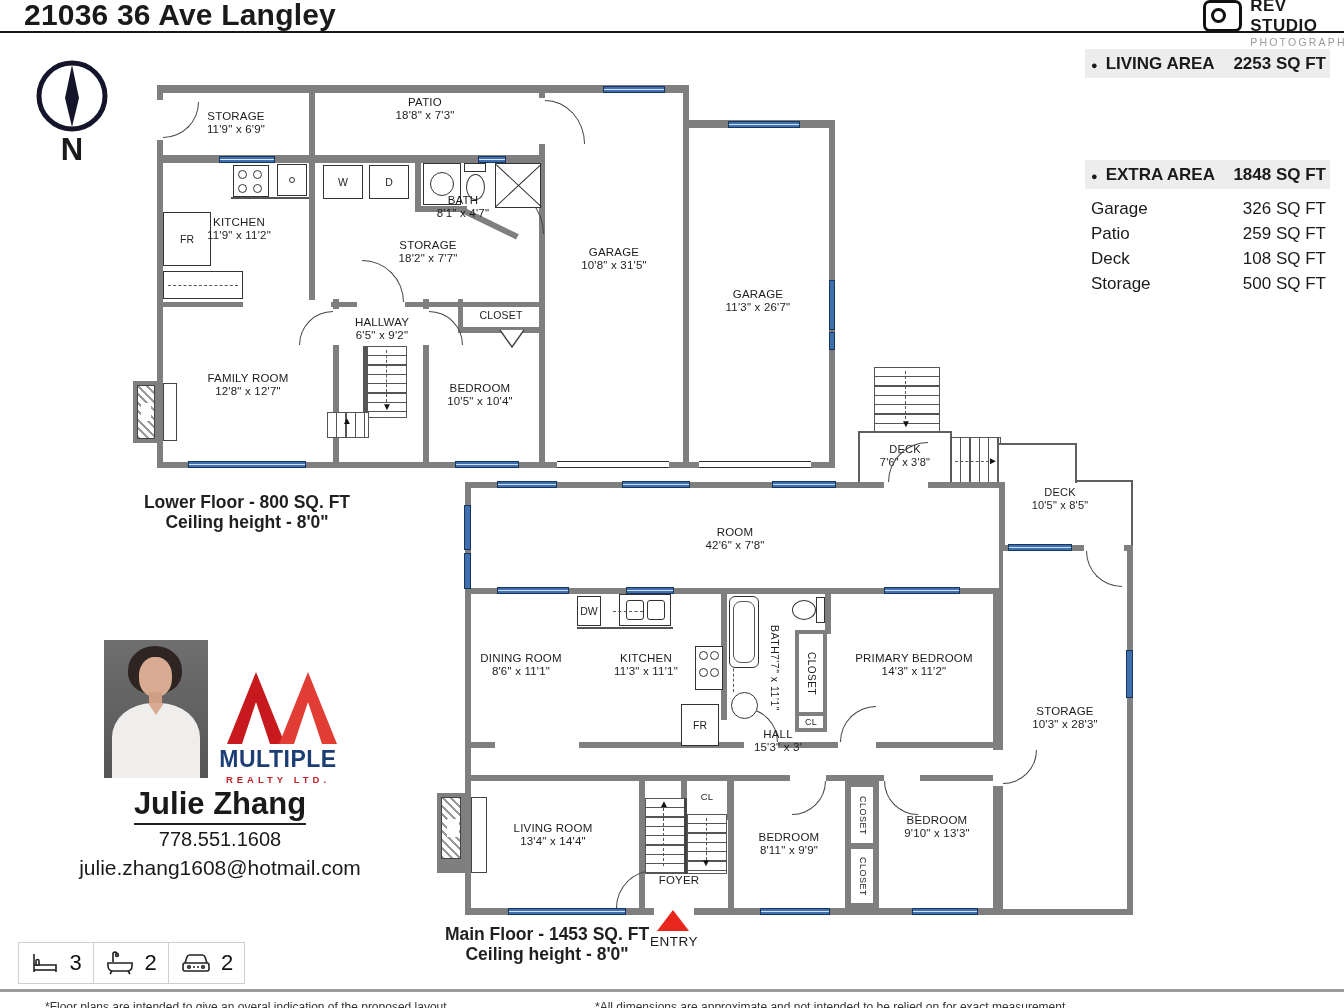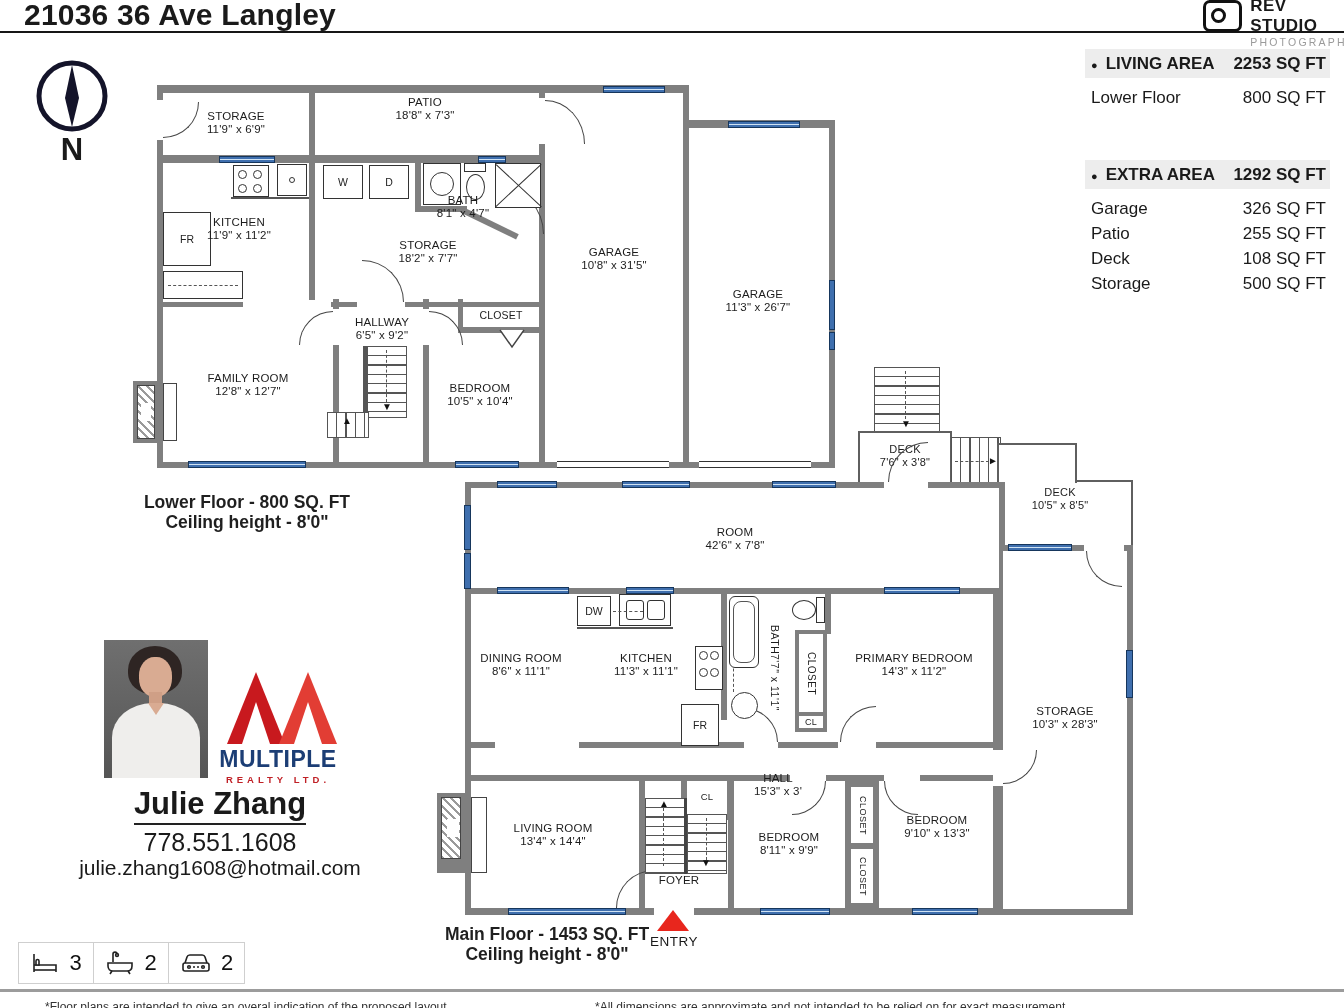--- a/index.html
+++ b/index.html
@@ -46,21 +46,21 @@
   #photog{position:absolute;left:1203px;top:-4px;display:flex;align-items:flex-start;}
   #cam{width:40px;height:32px;border:3.5px solid #111;border-radius:7px;position:relative;margin-top:4px;}
   #cam .lens{position:absolute;left:5px;top:5px;width:15px;height:15px;border:3.5px solid #111;border-radius:50%;}
   #cam .tab{position:absolute;left:3px;top:-7px;width:10px;height:5px;background:#111;}
   #photog .txt{margin-left:8px;}
   #photog .l1{font-size:17px;font-weight:800;letter-spacing:.5px;}
   #photog .l2{font-size:10.5px;color:#9a9a9a;letter-spacing:2.2px;}
   
   #agent-name{position:absolute;left:60px;top:786px;width:320px;text-align:center;font-size:31px;font-weight:bold;}
   #agent-name span{border-bottom:2.5px solid #222;padding-bottom:2px;}
-  #agent-phone{position:absolute;left:60px;top:828px;width:320px;text-align:center;font-size:25px;}
+  #agent-phone{position:absolute;left:60px;top:828px;width:320px;text-align:center;font-size:20px;}
   #agent-email{position:absolute;left:60px;top:856px;width:320px;text-align:center;font-size:21px;}
   #brokerage{position:absolute;left:212px;top:668px;width:132px;text-align:center;}
   #brokerage .bn{font-size:23px;font-weight:800;color:#1c3e75;letter-spacing:.5px;margin-top:2px;}
   #brokerage .bs{font-size:9.5px;font-weight:bold;color:#c02026;letter-spacing:4px;margin-top:1px;white-space:nowrap;}
   
   #summary{position:absolute;left:18px;top:942px;display:flex;border:1px solid #cfcfcf;background:#fff;}
   #summary .cell{width:75px;height:40px;display:flex;align-items:center;justify-content:center;gap:9px;border-right:1px solid #cfcfcf;}
   #summary .cell:last-child{border-right:none;}
   #summary .num{font-size:22px;color:#111;}
   
@@ -97,39 +97,35 @@
     <polygon points="38,7 45,40 38,69 31,40" fill="#14142a"></polygon>
   </svg>
   <div class="abs" style="left:40px;top:132px;width:64px;text-align:center;font-size:31px;font-weight:600">N</div>
 
   <div class="tbl" style="top:49px">
     <div class="hd">
       <span><span class="dot">●</span><span>LIVING AREA</span></span>
       <span>2253 SQ FT</span>
     </div>
     <div style="height:7px"></div>
-    <div class="row">
-      <span>Lower Floor</span>
-      <span>800 SQ FT</span>
-    </div>
   </div>
 
   <div class="tbl" style="top:160px">
     <div class="hd">
       <span><span class="dot">●</span><span>EXTRA AREA</span></span>
-      <span>1292 SQ FT</span>
+      <span>1848 SQ FT</span>
     </div>
     <div style="height:7px"></div>
     <div class="row">
       <span>Garage</span>
       <span>326 SQ FT</span>
     </div>
     <div class="row">
       <span>Patio</span>
-      <span>255 SQ FT</span>
+      <span>259 SQ FT</span>
     </div>
     <div class="row">
       <span>Deck</span>
       <span>108 SQ FT</span>
     </div>
     <div class="row">
       <span>Storage</span>
       <span>500 SQ FT</span>
     </div>
   </div>
@@ -354,21 +350,21 @@
 
     <i class="arc tl" style="left:888px;top:442px;width:40px;height:40px"></i>
     <i class="arc bl" style="left:1086px;top:551px;width:36px;height:36px"></i>
     <i class="arc tr" style="left:744px;top:708px;width:34px;height:34px"></i>
     <i class="arc tl" style="left:840px;top:706px;width:36px;height:36px"></i>
     <i class="arc br" style="left:792px;top:781px;width:34px;height:34px"></i>
     <i class="arc bl" style="left:884px;top:781px;width:34px;height:34px"></i>
     <i class="arc br" style="left:1003px;top:750px;width:34px;height:34px"></i>
     <i class="arc tl" style="left:616px;top:870px;width:38px;height:38px"></i>
 
-    <div class="fx" style="left:577px;top:596px;width:34px;height:30px">DW</div>
+    <div class="fx" style="left:577px;top:596px;width:24px;height:30px">DW</div>
     <div class="fx" style="left:619px;top:594px;width:52px;height:32px;gap:3px">
       <span style="width:18px;height:20px;border:1.3px solid #333;border-radius:3px"></span>
       <span style="width:18px;height:20px;border:1.3px solid #333;border-radius:3px"></span>
     </div>
     <i class="w" style="left:577px;top:627px;width:96px;height:2px;background:#555"></i>
     <span class="dashh" style="left:613px;top:611px;width:30px"></span>
     <span class="dashv" style="left:733px;top:648px;height:44px"></span>
     <div class="fx" style="left:695px;top:646px;width:28px;height:44px"></div>
     <span class="knob" style="left:699px;top:651px"></span>
       <span class="knob" style="left:710px;top:651px"></span>
@@ -413,21 +409,21 @@
     <div class="vlabel" style="left:799px;top:638px;width:24px;height:72px;font-size:10px">
       <div>CLOSET</div>
     </div>
     <div class="rlabel" style="left:799px;top:716px;width:24px;font-size:9px">
       <div>CL</div>
     </div>
     <div class="rlabel" style="left:828px;top:652px;width:172px">
       <div>PRIMARY BEDROOM</div>
         <div>14'3" x 11'2"</div>
     </div>
-    <div class="rlabel" style="left:736px;top:772px;width:84px">
+    <div class="rlabel" style="left:736px;top:728px;width:84px">
       <div>HALL</div>
         <div>15'3" x 3'</div>
     </div>
     <div class="rlabel" style="left:477px;top:822px;width:152px">
       <div>LIVING ROOM</div>
         <div>13'4" x 14'4"</div>
     </div>
     <div class="rlabel" style="left:648px;top:874px;width:62px">
       <div>FOYER</div>
     </div>

